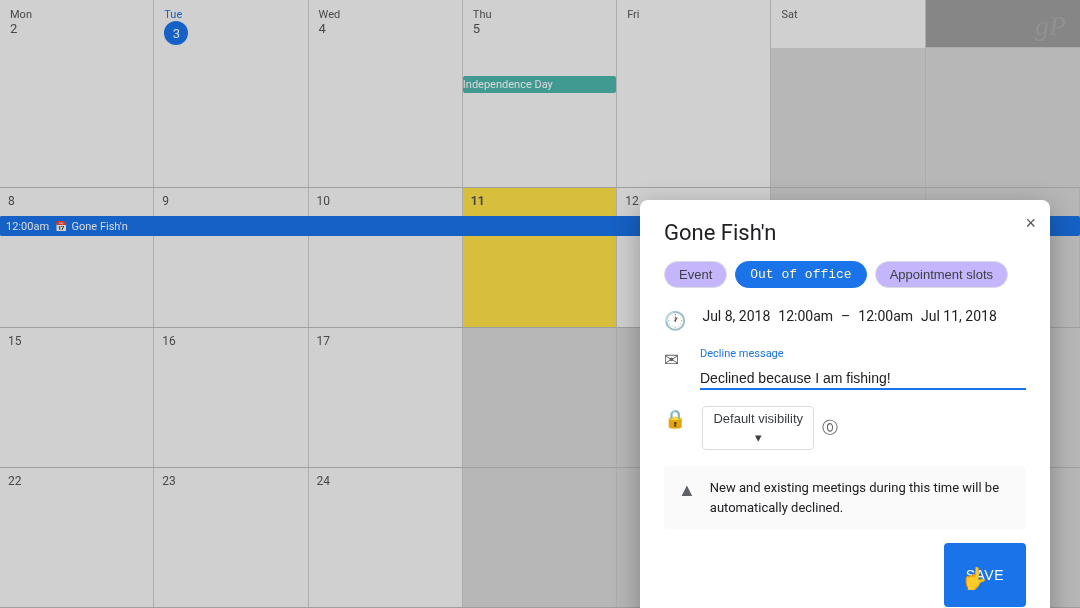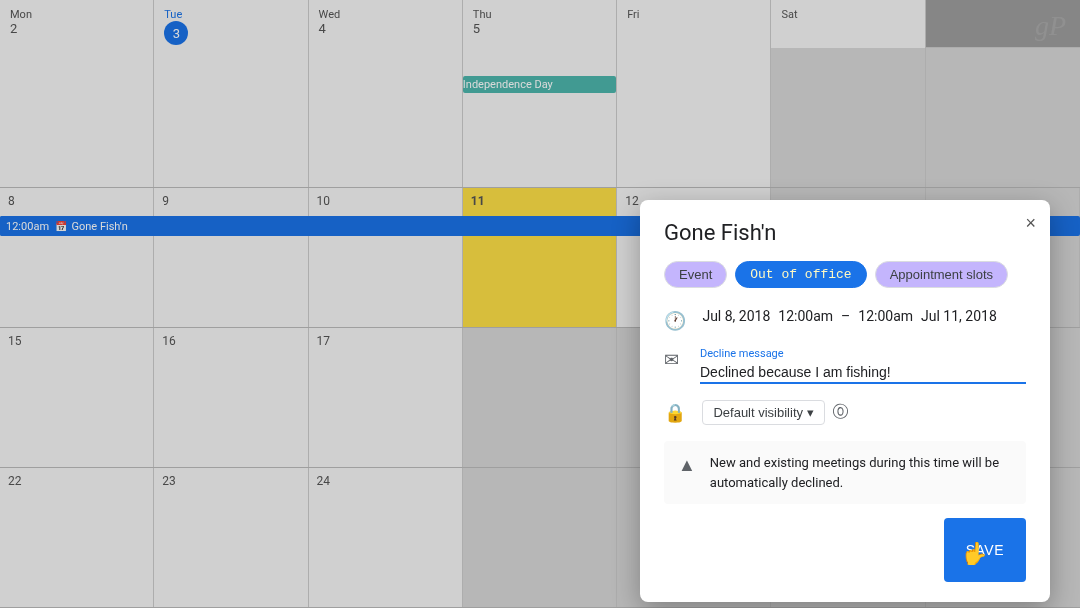--- a/index.html
+++ b/index.html
@@ -191,21 +191,21 @@
       font-size: 14px;
       color: #202124;
       display: flex;
       gap: 8px;
       align-items: center;
     }
 
     .decline-label {
       font-size: 11px;
       color: #1a73e8;
-      margin-bottom: 2px;
+      margin-bottom: 8px;
     }
 
     .decline-input {
       width: 100%;
       border: none;
       border-bottom: 2px solid #1a73e8;
       font-size: 14px;
       color: #202124;
       outline: none;
       padding: 2px 0;
@@ -222,20 +222,21 @@
       display: flex;
       align-items: center;
       gap: 4px;
       border: 1px solid #dadce0;
       border-radius: 4px;
       padding: 4px 10px;
       background: white;
       font-size: 13px;
       color: #3c4043;
       cursor: pointer;
+      flex-direction: column;
     }
 
     .help-icon {
       color: #5f6368;
       font-size: 16px;
       cursor: pointer;
     }
 
     .warning-row {
       display: flex;

